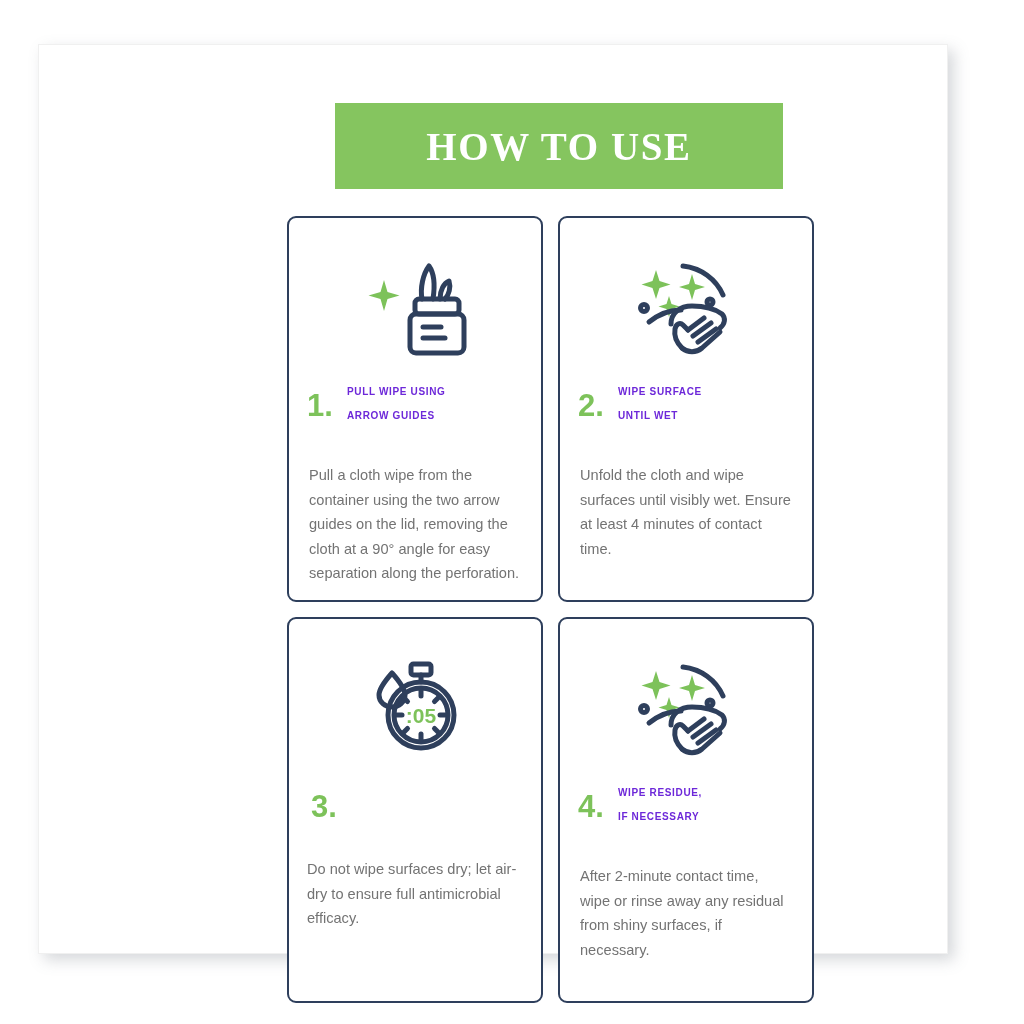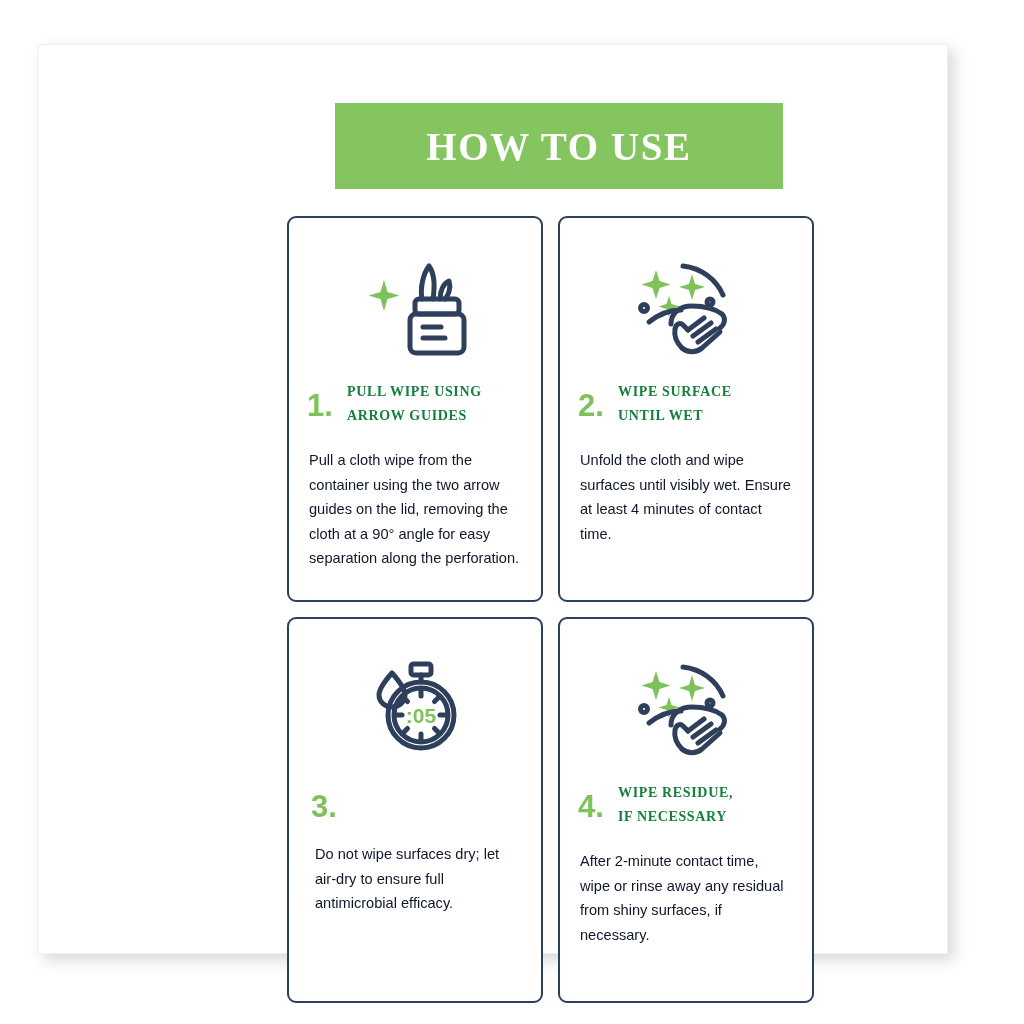--- a/index.html
+++ b/index.html
@@ -93,39 +93,38 @@
   .step-num {
     color: #7dc25a;
     font-size: 31px;
     font-weight: bold;
     line-height: 1;
     width: 40px;
     flex: 0 0 40px;
     padding-top: 10px;
   }
   .step-title {
-    color: #15803d;
-    font-size: 14px;
+    color: #6d28d9;
+    font-size: 10px;
     font-weight: bold;
     letter-spacing: 0.65px;
     line-height: 24px;
     text-transform: uppercase;
-    font-family: Liberation Serif, serif;
   }
   .card.indent .head-row { padding-left: 22px; }
   .card.indent .step-num { flex: 0 0 48px; width: 48px; }
 
   .body-text {
     padding: 0 20px 0 20px;
-    margin-top: 20px;
-    color: #0f172a;
+    margin-top: 35px;
+    color: #737373;
     font-size: 14.6px;
     line-height: 24.5px;
   }
-  .card.indent .body-text { padding-left: 26px; }
+  .card.indent .body-text { padding-left: 18px; }
 
   
   .navy { stroke: #2e3f5c; fill: none; stroke-width: 5; stroke-linecap: round; stroke-linejoin: round; }
   .green-fill { fill: #7dc25a; }
   .green-text { fill: #7dc25a; font-family: "Liberation Sans", sans-serif; font-weight: bold; }
 </style>
 </head>
 <body>
 
 <div id="page">

